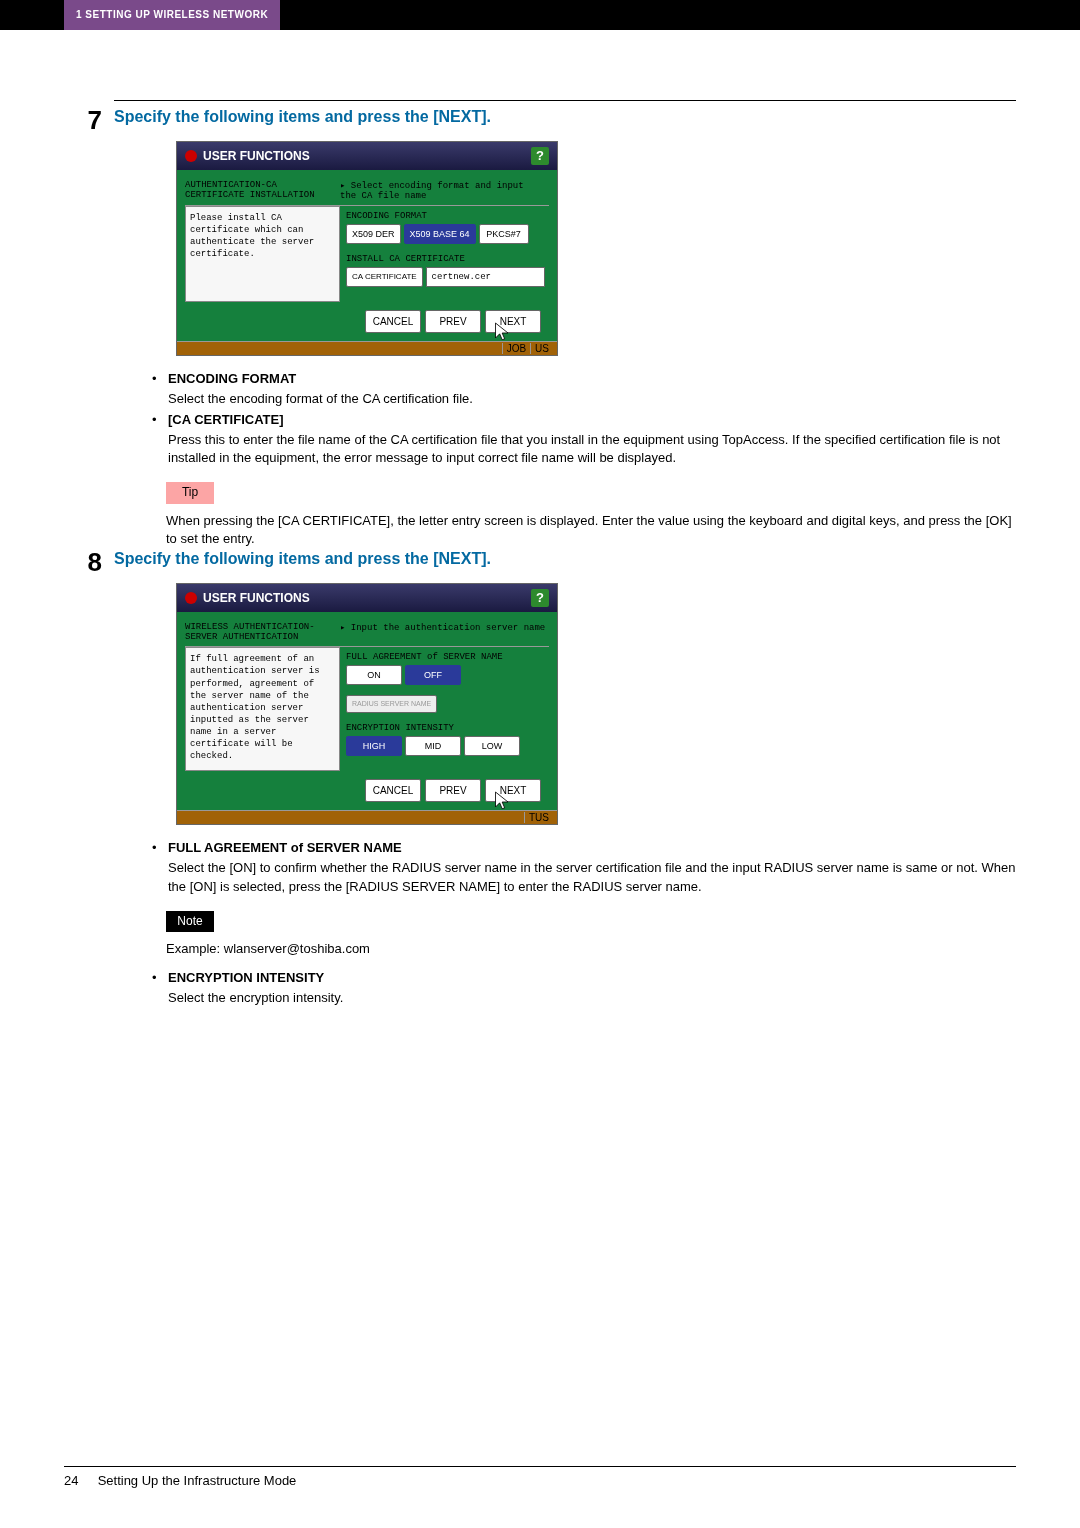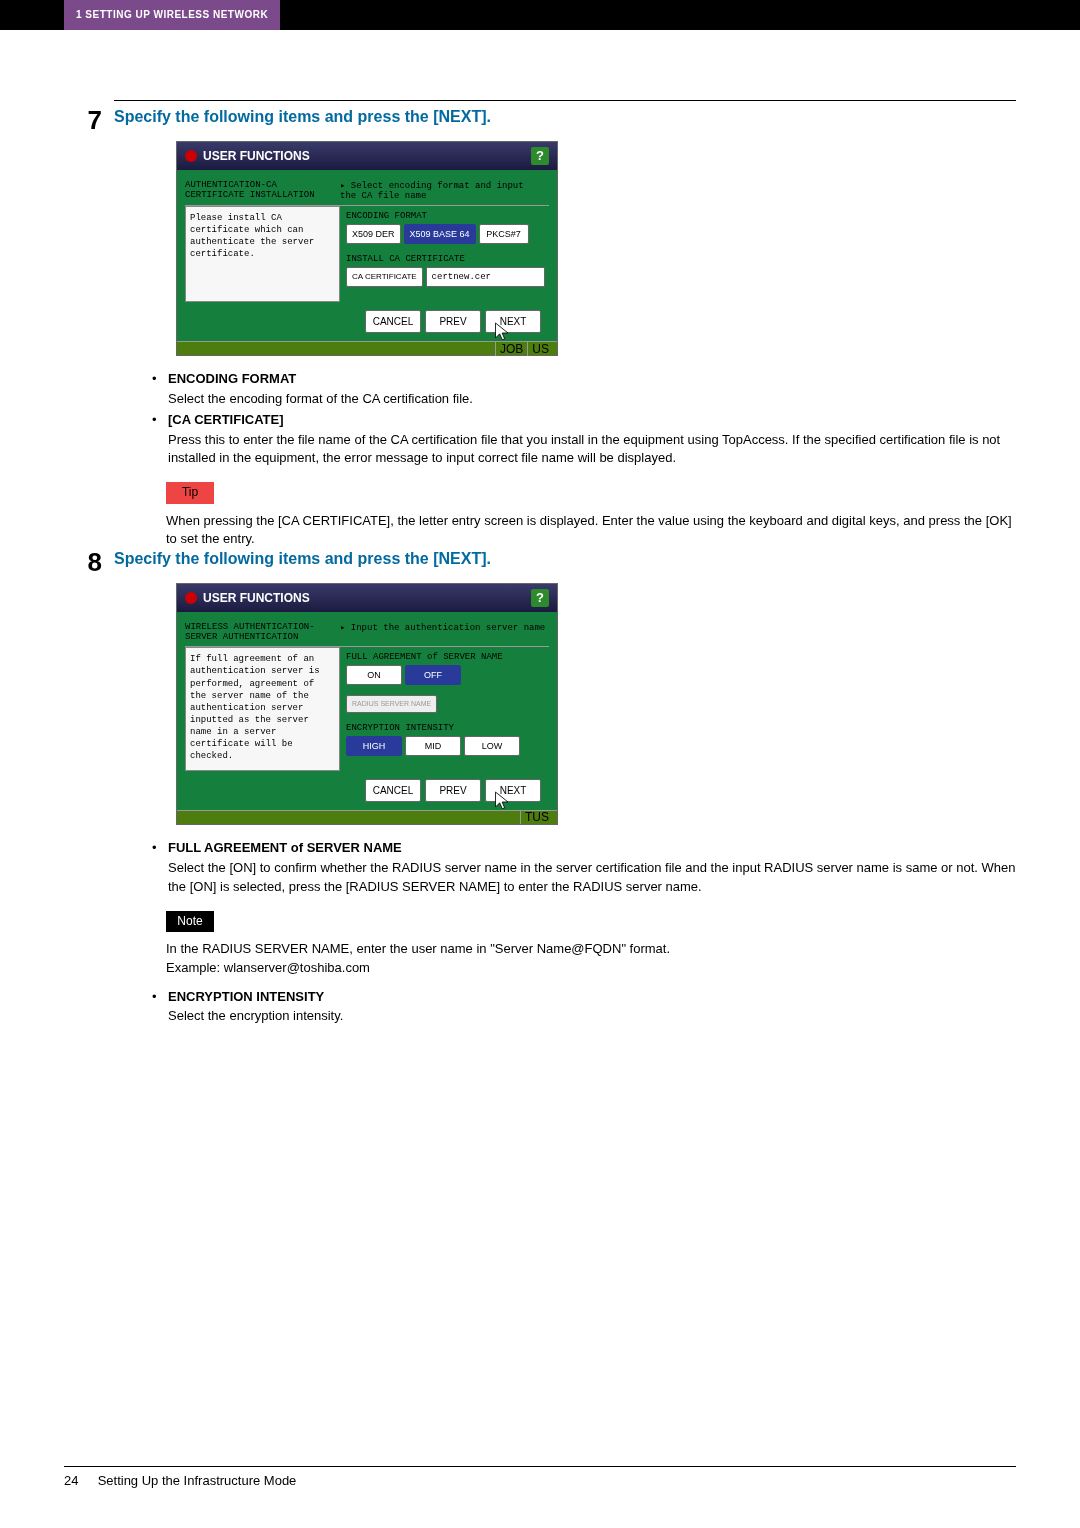--- a/index.html
+++ b/index.html
@@ -173,28 +173,28 @@
 .sshot-bottom .sshot-btn { min-width: 56px; padding: 5px 5px; font-size: 10px; }
 .cursor-icon {
   position: absolute;
   right: 36px;
   bottom: -8px;
   width: 20px;
   height: 24px;
   pointer-events: none;
 }
 .status-strip {
-  background: #4d7c0f;
+  background: #a16207;
   border-top: 1px solid #999;
   height: 14px;
   display: flex;
   justify-content: flex-end;
   align-items: center;
   padding-right: 4px;
-  font-size: 12px;
+  font-size: 10px;
   font-family: Arial;
 }
 .status-strip .chunk {
   border-left: 1px solid #999;
   padding: 0 4px;
 }
 
 .body-block {
   margin-left: 88px;
   font-size: 13px;
@@ -214,21 +214,21 @@
 .bullet-body { flex: 1; }
 .bullet-body .bhead {
   font-weight: bold;
   color: #000;
 }
 .bullet-body p { margin-top: 1px; }
 
 .tip-box {
   margin: 14px 0 8px 14px;
   width: 48px;
-  background: #ef4444;
+  background: #fca5a5;
   font-size: 12px;
   text-align: center;
   padding: 2px 0;
 }
 .tip-follow {
   margin-left: 14px;
   font-size: 13px;
   line-height: 1.45;
 }
 .note-box {
@@ -412,21 +412,20 @@
     <div class="bullet-row">
       <div class="bullet-dot"></div>
       <div class="bullet-body">
         <span class="bhead">FULL AGREEMENT of SERVER NAME</span>
         <p>Select the [ON] to confirm whether the RADIUS server name in the server certification file and the input RADIUS server name is same or not. When the [ON] is selected, press the [RADIUS SERVER NAME] to enter the RADIUS server name.</p>
       </div>
     </div>
 
     <div class="note-box">Note</div>
     <div class="note-follow">
-      <div>In the RADIUS SERVER NAME, enter the user name in "Server Name@FQDN" format.</div>
       <div>Example: wlanserver@toshiba.com</div>
     </div>
 
     <div class="bullet-row">
       <div class="bullet-dot"></div>
       <div class="bullet-body">
         <span class="bhead">ENCRYPTION INTENSITY</span>
         <p>Select the encryption intensity.</p>
       </div>
     </div>

